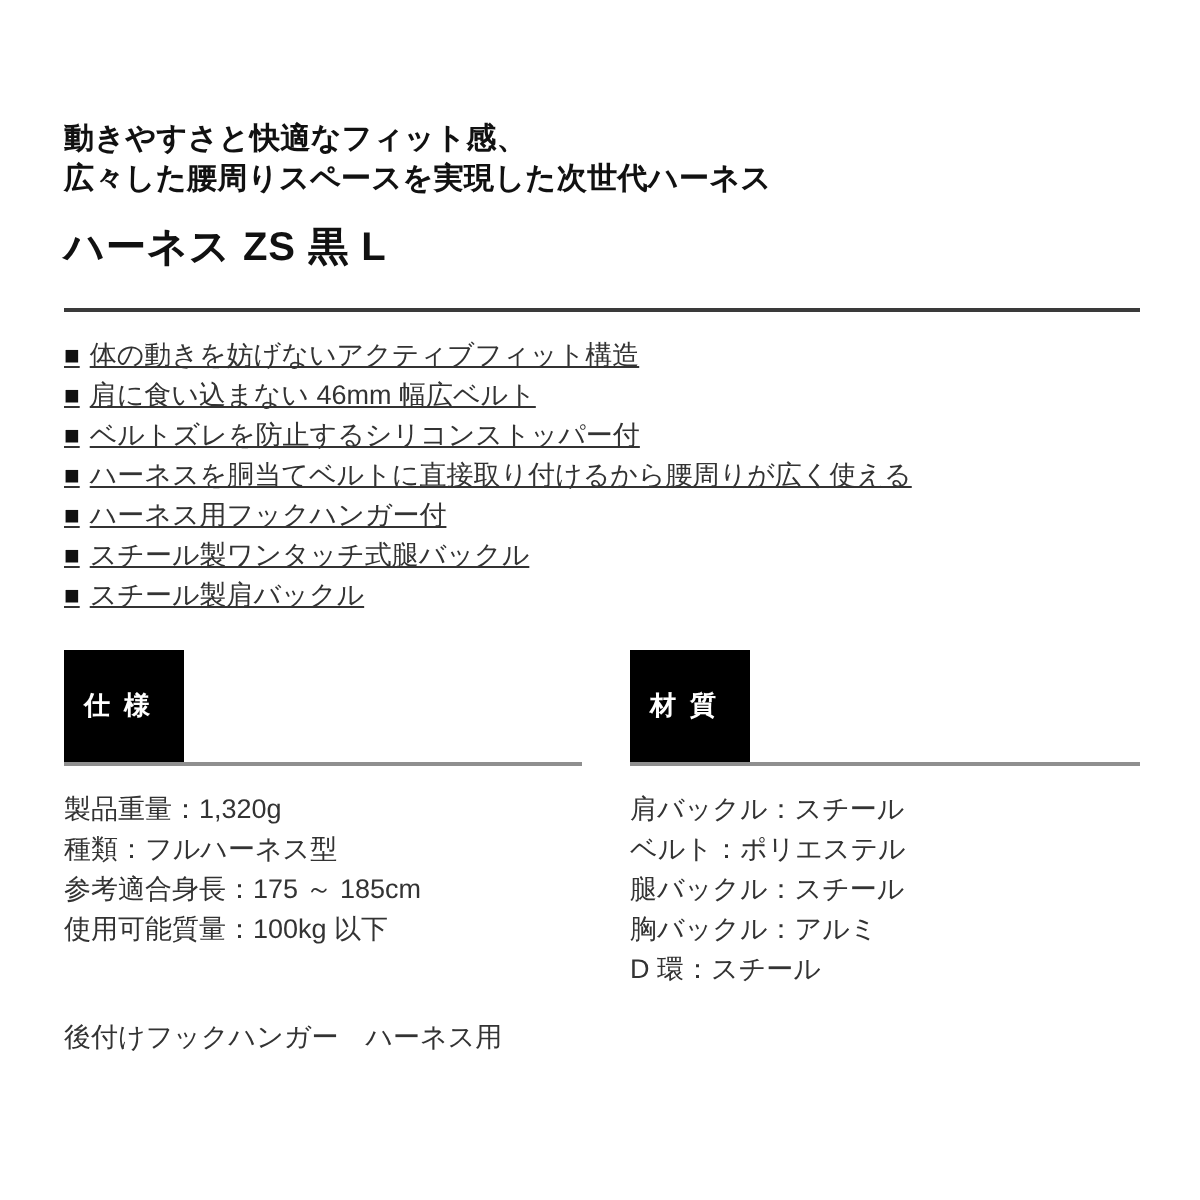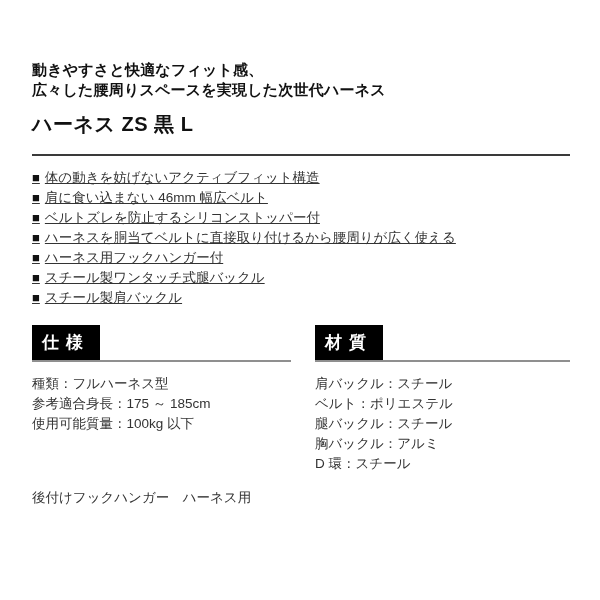--- a/index.html
+++ b/index.html
@@ -75,22 +75,22 @@
     border-bottom: 2px solid #8f8f8f;
   }
   .sec-label {
     display: inline-block;
     background: #000000;
     color: #ffffff;
     font-weight: bold;
     vertical-align: bottom;
   }
   .col-label {
-    font-size: 17px;
-    padding: 6px 10px;
+    font-size: 13px;
+    padding: 19px 10px;
     letter-spacing: 7px;
     margin-right: -7px; 
   }
   .acc-label {
     font-size: 12.5px;
     padding: 5px 6px;
     letter-spacing: 1px;
   }
   .sec-body {
     margin-top: 12px;
@@ -134,20 +134,21 @@
     <div class="feature-row"><span class="bullet">■</span><span>スチール製肩バックル</span></div>
   </div>
 
   <div class="columns">
 
     <div class="col-left">
       <div class="sec-header">
         <span class="sec-label col-label">仕様</span>
       </div>
       <div class="sec-body">
+        <div class="sec-row">製品重量：1,320g</div>
         <div class="sec-row">種類：フルハーネス型</div>
         <div class="sec-row">参考適合身長：175 ～ 185cm</div>
         <div class="sec-row">使用可能質量：100kg 以下</div>
       </div>
     </div>
 
     <div class="col-right">
       <div class="sec-header">
         <span class="sec-label col-label">材質</span>
       </div>

